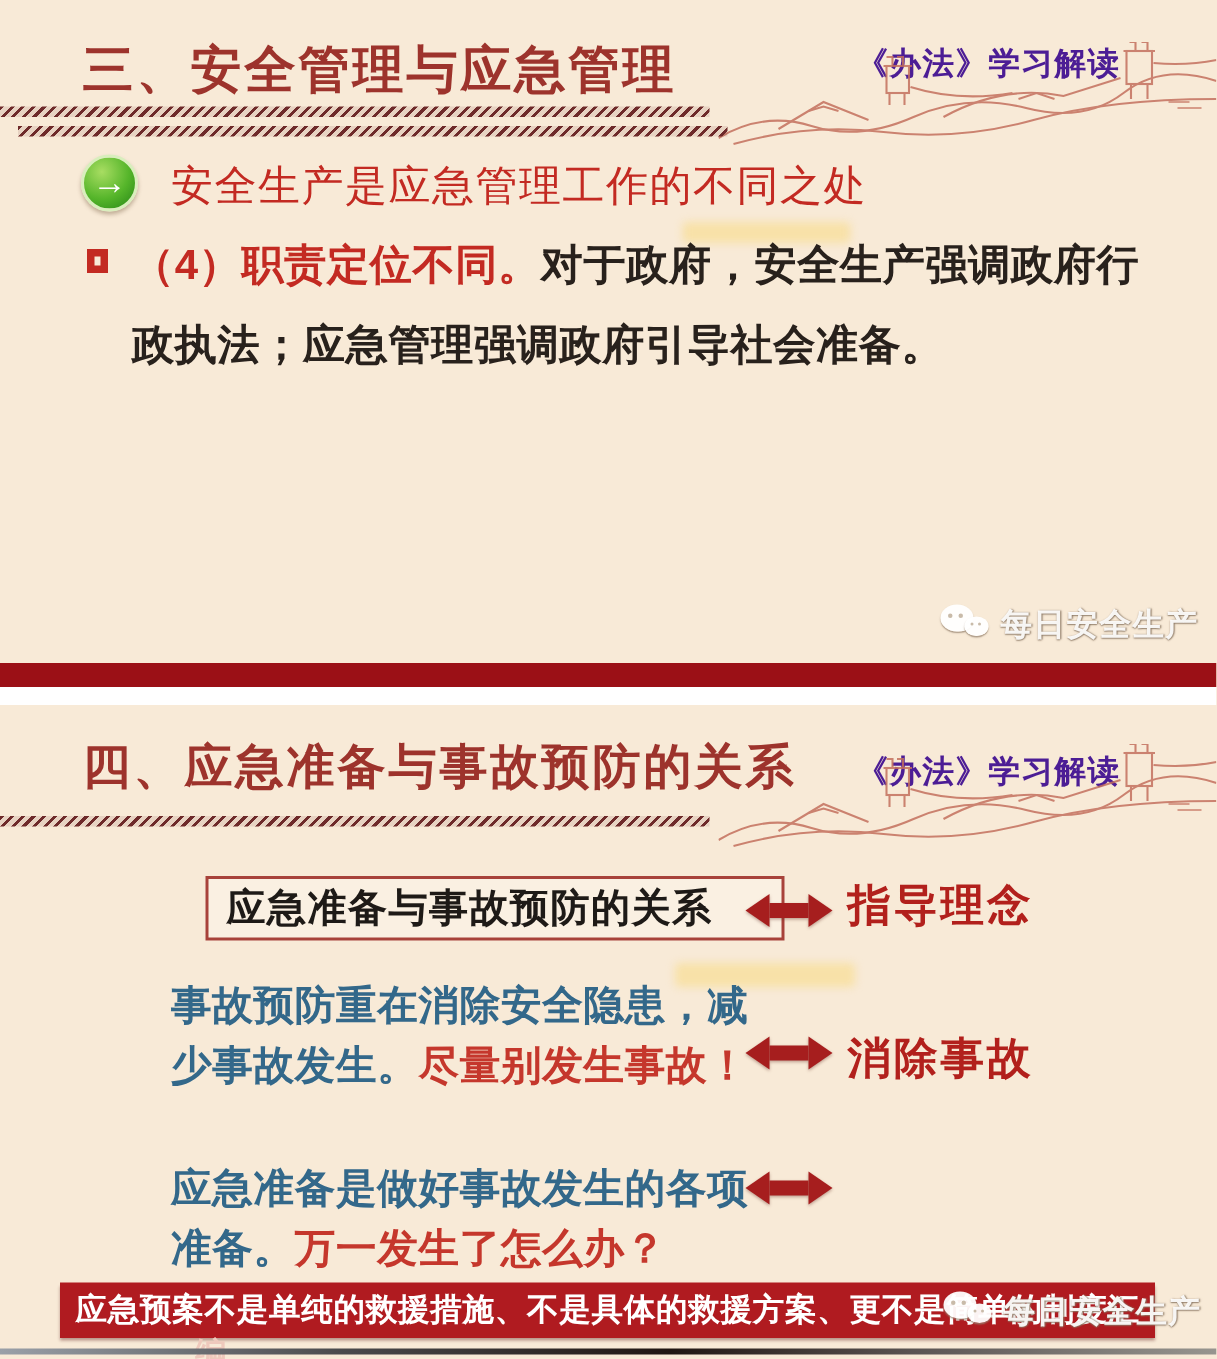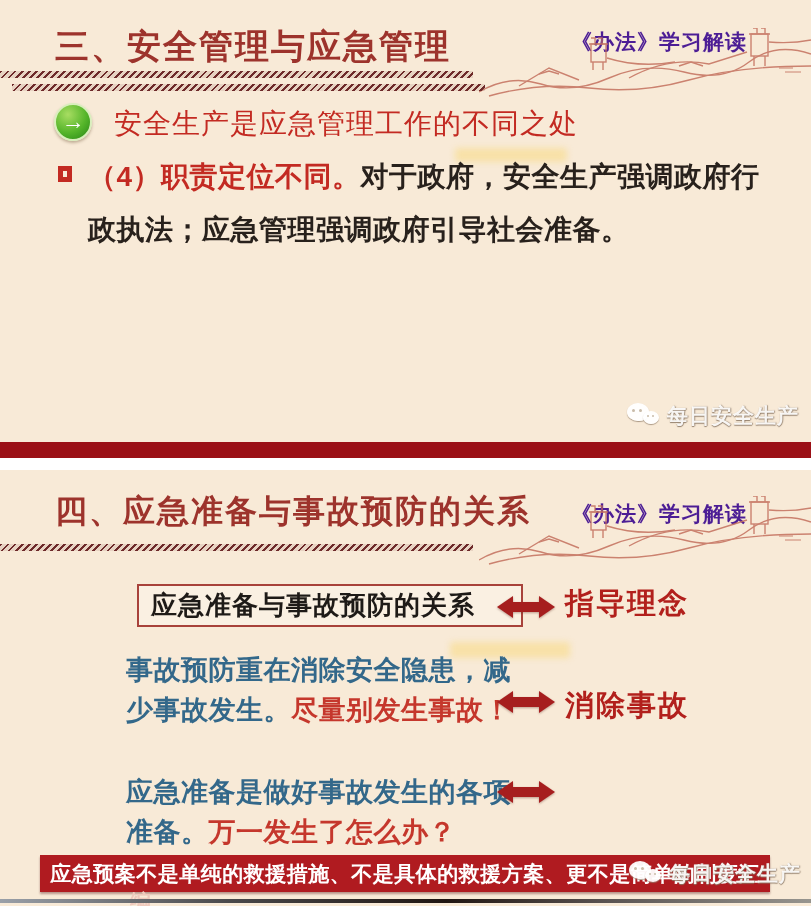--- a/index.html
+++ b/index.html
@@ -76,21 +76,21 @@
     filter:drop-shadow(0 1px 1px rgba(100,40,30,.4));}
   .dbl-arrow .ah{width:0;height:0;border-top:11px solid transparent;border-bottom:11px solid transparent;}
   .dbl-arrow .ah.l{border-right:16px solid var(--arrow-red);}
   .dbl-arrow .ah.r{border-left:16px solid var(--arrow-red);}
   .dbl-arrow .bar{flex:1;height:10px;background:var(--arrow-red);}
   #arrow1{left:497px;top:126px;} #arrow2{left:497px;top:221px;} #arrow3{left:497px;top:311px;}
   .relation-label{position:absolute;font-size:29px;font-weight:bold;color:var(--label-red);letter-spacing:2px;}
   #label1{left:565px;top:114px;} #label2{left:565px;top:216px;} #label3{left:565px;top:306px;}
 
   .note{position:absolute;left:114px;width:394px;font-size:27px;font-weight:bold;line-height:40px;
-    color:var(--blue);letter-spacing:.5px;margin-left:12px;}
+    color:var(--blue);letter-spacing:.5px;}
   #note2{top:180px;} #note3{top:302px;}
   .note .red{color:var(--inline-red);}
 
   .banner{position:absolute;left:40px;top:385px;width:730px;height:37px;background:var(--banner-bg);
     box-shadow:0 2px 2px rgba(90,20,20,.4);color:#fff;font-size:21px;font-weight:bold;
     text-align:center;line-height:37px;letter-spacing:.5px;white-space:nowrap;overflow:hidden;}
   .banner-overflow{position:absolute;left:130px;top:418px;font-size:21px;font-weight:bold;color:#efc9bc;}
 
   .bottom-edge{position:absolute;left:0;top:899px;width:811px;height:4px;
     background:linear-gradient(90deg,#9aa0a8 0%,#4a4a4c 28%,#201612 55%,#5a5452 75%,#97958f 100%);}

